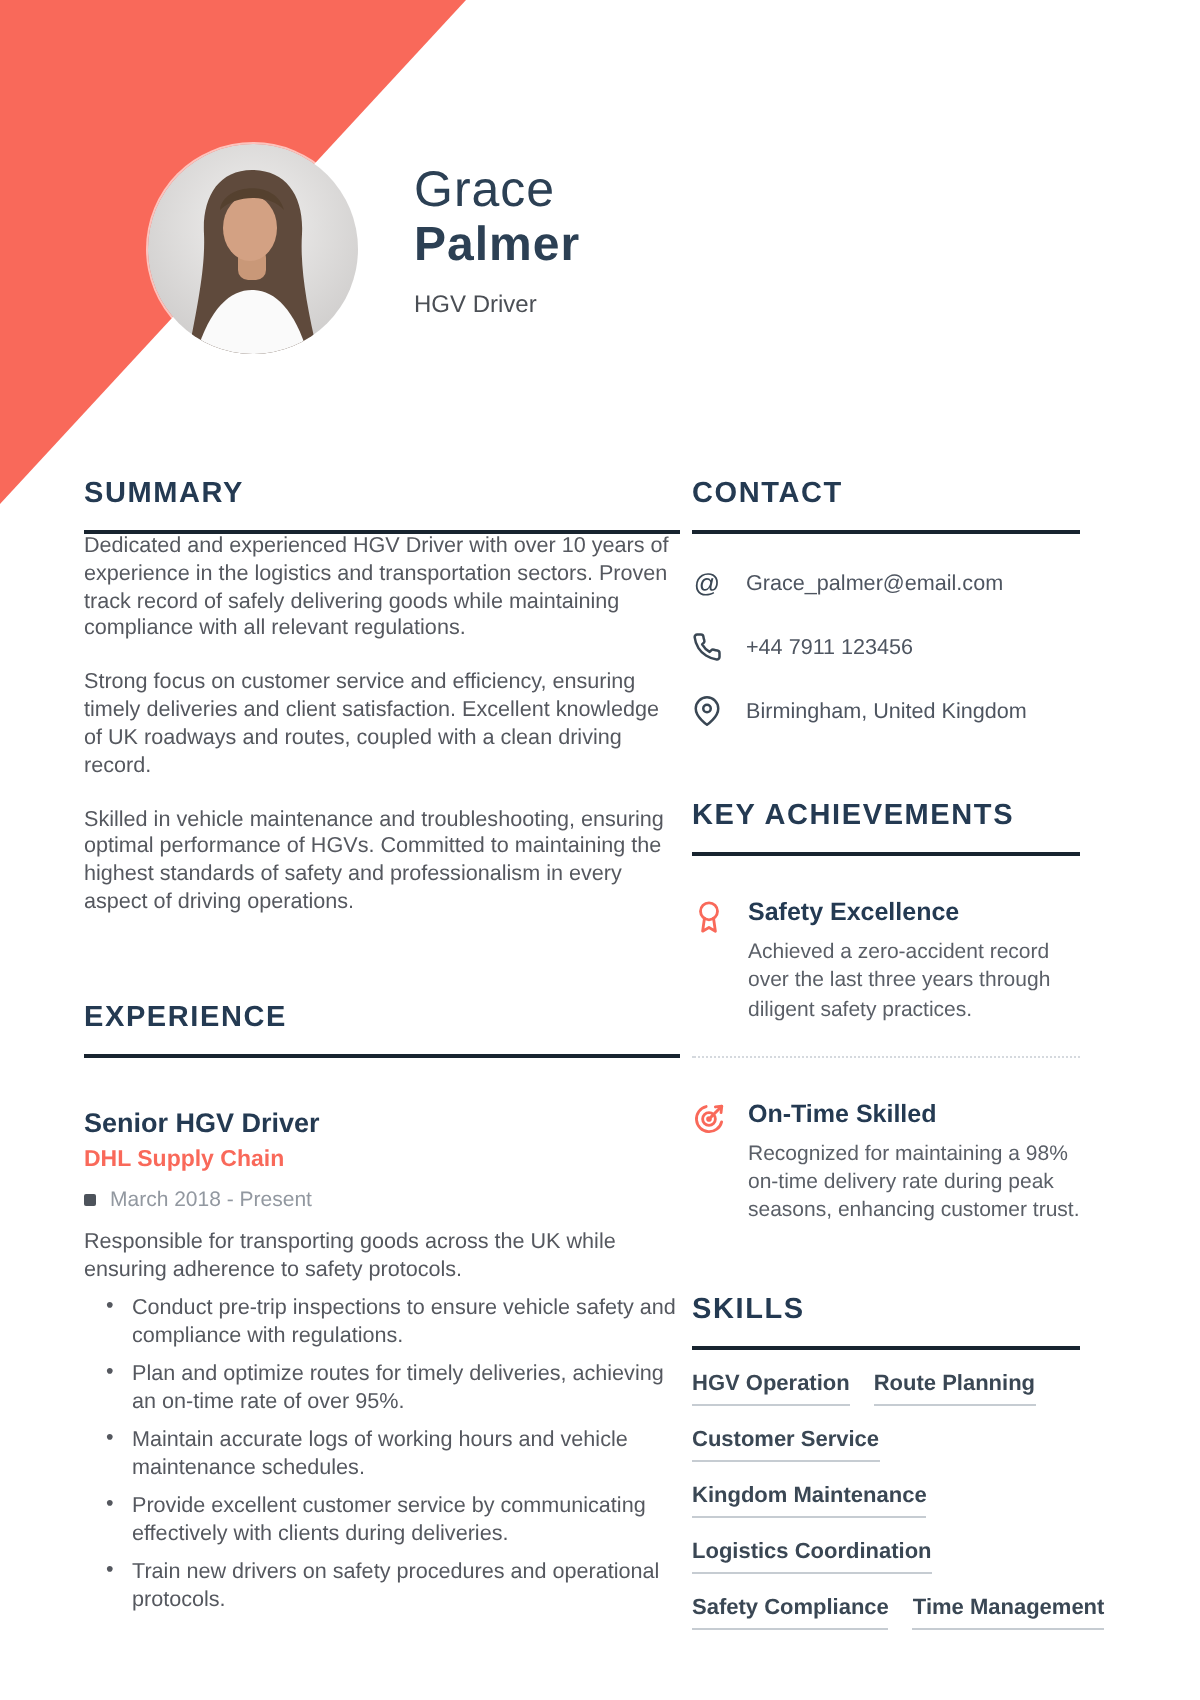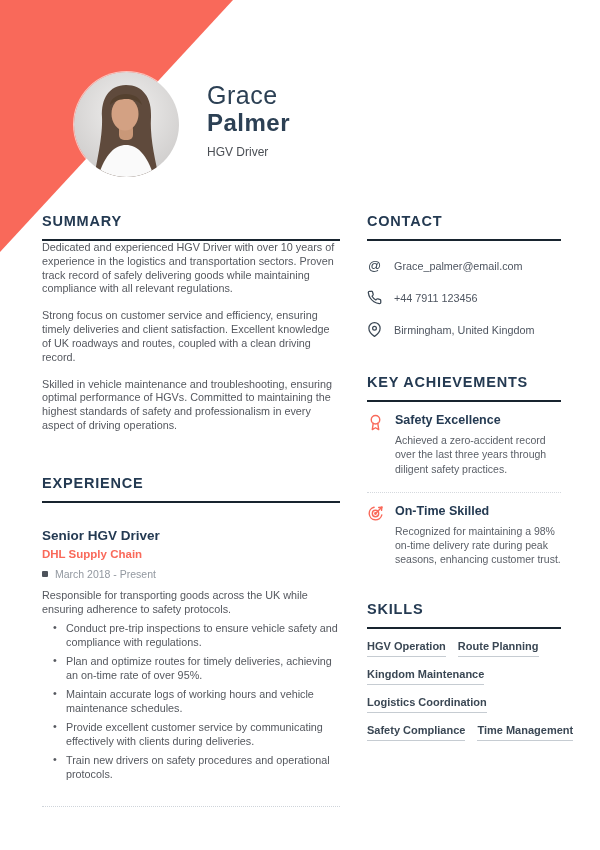--- a/index.html
+++ b/index.html
@@ -15,21 +15,21 @@
   .avatar{
     position:absolute;left:74px;top:72px;width:105px;height:105px;border-radius:50%;
     overflow:hidden;box-shadow:0 0 0 1px rgba(255,255,255,.6);
   }
   .avatar svg{display:block;width:105px;height:105px;}
   .header-text{position:absolute;left:207px;top:82px;}
   .first-name{font-size:25px;font-weight:400;color:#2C4054;letter-spacing:.5px;line-height:1.1;}
   .last-name{font-size:24px;font-weight:700;color:#2C4054;letter-spacing:.5px;line-height:1.1;}
   .job-title{margin-top:9px;font-size:12px;color:#4B4F55;}
   
-  .columns{position:absolute;left:42px;top:212px;display:flex;gap:27px;}
+  .columns{position:absolute;left:42px;top:238px;display:flex;gap:6px;}
   .col-left{width:298px;}
   .col-right{width:194px;}
   .sec-head{border-bottom:2.5px solid #18242F;padding-bottom:9px;}
   .sec-title{font-size:14.5px;font-weight:700;color:#243A52;letter-spacing:.8px;}
   
   .summary p{margin:0 0 13px 0;font-size:10.8px;line-height:1.28;color:#55585F;}
   .summary p:first-child{margin-top:18px;}
   
   .experience{margin-top:41px;}
   .job{margin-top:25px;}
@@ -43,21 +43,21 @@
   .job-bullets li::before{content:"•";position:absolute;left:11px;top:-1px;color:#55585F;}
   .left-end-divider{margin-top:25px;border-top:1px dotted #CFD4DA;height:0;}
   
   .contact-list{margin-top:8px;}
   .contact-row{display:flex;align-items:center;gap:12px;margin-top:17px;}
   .contact-row .c-icon{flex:0 0 auto;width:15px;height:15px;color:#3A4754;}
   .contact-row .c-text{font-size:10.8px;color:#4E5560;}
   .at-glyph{font-size:13px;font-weight:400;color:#3A4754;line-height:15px;display:block;text-align:center;}
   
   .achievements{margin-top:36px;}
-  .ach-item{display:flex;gap:11px;margin-top:11px;}
+  .ach-item{display:flex;gap:11px;margin-top:21px;}
   .ach-icon{flex:0 0 auto;width:17px;height:17px;color:#F9695A;margin-top:1px;}
   .ach-title{font-size:12.5px;font-weight:700;color:#243A52;}
   .ach-desc{margin-top:6px;font-size:10.5px;line-height:1.36;color:#5A5F67;}
   .ach-divider{margin:16px 0 0 0;border-top:1px dotted #D5D9DE;height:0;}
   
   .skills{margin-top:33px;}
   .skill-rows{margin-top:10px;}
   .skill-row{display:flex;gap:12px;margin-top:11px;flex-wrap:nowrap;}
   .skill{font-size:11px;font-weight:600;color:#3A4754;padding-bottom:4px;border-bottom:1px solid #C6CCD2;white-space:nowrap;}
   svg.stroke{fill:none;stroke:currentColor;stroke-width:2;stroke-linecap:round;stroke-linejoin:round;}
@@ -205,20 +205,23 @@
       <section class="skills">
         <div class="sec-head">
           <span class="sec-title">SKILLS</span>
         </div>
         <div class="skill-rows">
           <div class="skill-row">
             <span class="skill">HGV Operation</span>
             <span class="skill">Route Planning</span>
           </div>
           <div class="skill-row">
+            <span class="skill">Customer Service</span>
+          </div>
+          <div class="skill-row">
             <span class="skill">Kingdom Maintenance</span>
           </div>
           <div class="skill-row">
             <span class="skill">Logistics Coordination</span>
           </div>
           <div class="skill-row">
             <span class="skill">Safety Compliance</span>
             <span class="skill">Time Management</span>
           </div>
         </div>

